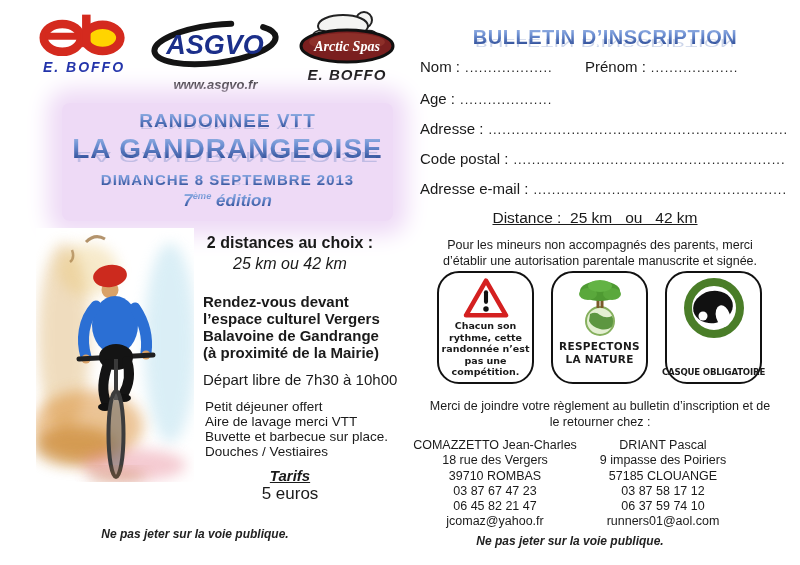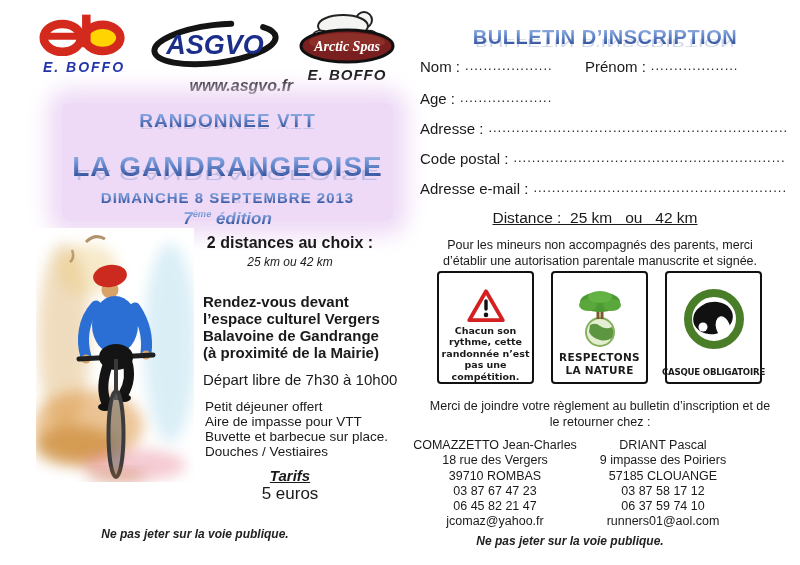--- a/index.html
+++ b/index.html
@@ -15,54 +15,54 @@
   }
   .mirror{position:relative;}
   .mirror::after{content:attr(data-text);position:absolute;top:96%;left:0;width:100%;
                  transform:scaleY(-0.5);transform-origin:top center;
                  color:rgba(95,125,190,0.32);filter:blur(0.6px);pointer-events:none;}
 
   
   .banner{left:62px;top:103px;width:331px;height:118px;background:#eedaf6;border-radius:8px;
           box-shadow:0 0 22px 14px #eedaf6;text-align:center;padding-top:7px;box-sizing:border-box;}
   .bl1{font-size:19px;letter-spacing:1px;}
-  .bl2{font-size:28px;letter-spacing:1px;margin-top:19px;}
+  .bl2{font-size:28px;letter-spacing:1px;margin-top:1px;}
   .bl3{font-size:15px;letter-spacing:1px;margin-top:6px;}
   .bl4{font-size:17px;font-style:italic;margin-top:3px;}
   .bl4 sup{font-size:0.55em;}
 
   
   .eb-label{font-size:14px;font-weight:bold;font-style:italic;color:#2233aa;letter-spacing:2px;text-align:center;margin-top:1px;}
   .arctic-label{font-size:15px;font-weight:bold;font-style:italic;color:#111;letter-spacing:1px;text-align:center;margin-top:0px;}
-  .asgvo-url{left:138px;top:77px;width:155px;text-align:right;font-size:16px;font-weight:bold;font-style:italic;color:#111;}
+  .asgvo-url{left:138px;top:77px;width:155px;text-align:center;font-size:13px;font-weight:bold;font-style:italic;color:#111;}
 
   
   .dist-title{left:195px;top:234px;width:190px;text-align:center;font-size:16px;font-weight:bold;}
-  .dist-value{left:195px;top:255px;width:190px;text-align:center;font-size:12px;font-style:italic;}
+  .dist-value{left:195px;top:255px;width:190px;text-align:center;font-size:16px;font-style:italic;}
   .meeting{left:203px;top:293px;width:195px;font-size:15px;font-weight:bold;line-height:17px;}
   .depart{left:203px;top:371px;width:195px;font-size:15px;}
   .amenities{left:205px;top:399px;width:195px;font-size:13.5px;line-height:15px;}
   .tarifs-label{left:195px;top:467px;width:190px;text-align:center;font-size:15px;font-weight:bold;font-style:italic;text-decoration:underline;}
   .tarifs-value{left:195px;top:484px;width:190px;text-align:center;font-size:17px;}
   .foot-left{left:45px;top:527px;width:300px;text-align:center;font-size:12px;font-style:italic;font-weight:600;color:#222;}
   .foot-right{left:420px;top:534px;width:300px;text-align:center;font-size:12px;font-style:italic;font-weight:600;color:#222;}
 
   
   .form-title{left:410px;top:26px;width:390px;text-align:center;font-size:20px;letter-spacing:0.5px;}
-  .frow{display:flex;align-items:flex-start;font-size:15px;}
+  .frow{display:flex;align-items:flex-end;font-size:15px;}
   .frow .lbl{white-space:nowrap;margin-right:5px;}
   .frow .dots{flex:1;overflow:hidden;white-space:nowrap;font-size:13px;letter-spacing:1px;color:#222;}
   .dist-line{left:420px;top:209px;width:350px;text-align:center;font-size:15.5px;white-space:pre;text-decoration:underline;}
   .minors{left:425px;top:238px;width:350px;text-align:center;font-size:12.5px;line-height:15.5px;}
   .ret-note{left:425px;top:399px;width:350px;text-align:center;font-size:12.5px;line-height:15.5px;}
   .contact{width:170px;text-align:center;font-size:12.5px;line-height:15.3px;}
 
   
-  .sign{border:2.5px solid #111;border-radius:4px;background:#fff;width:97px;height:113px;
-        box-sizing:border-box;display:flex;flex-direction:column;align-items:center;padding-top:16px;}
+  .sign{border:2.5px solid #111;border-radius:22px;background:#fff;width:97px;height:113px;
+        box-sizing:border-box;display:flex;flex-direction:column;align-items:center;padding-top:5px;}
   .sign-text{font-weight:bold;text-align:center;font-family:"DejaVu Sans",sans-serif;}
   .sign1-text{font-size:9.5px;line-height:11.5px;width:90px;margin-top:2px;}
   .sign2-text{font-size:10.5px;line-height:13px;width:84px;margin-top:2px;letter-spacing:0.3px;}
   .sign3-text{font-size:8.6px;letter-spacing:-0.2px;white-space:nowrap;margin-top:auto;padding-bottom:5px;}
 </style>
 </head>
 <body>
 
 <div class="page">
 
@@ -155,21 +155,21 @@
     <div>Rendez-vous devant</div>
     <div>l’espace culturel Vergers</div>
     <div>Balavoine de Gandrange</div>
     <div>(à proximité de la Mairie)</div>
   </div>
 
   <div class="abs depart">Départ libre de 7h30 à 10h00</div>
 
   <div class="abs amenities">
     <div>Petit déjeuner offert</div>
-    <div>Aire de impasse pour VTT</div>
+    <div>Aire de lavage merci VTT</div>
     <div>Buvette et barbecue sur place.</div>
     <div>Douches / Vestiaires</div>
   </div>
 
   <div class="abs tarifs-label">Tarifs</div>
   <div class="abs tarifs-value">5 euros</div>
 
   <div class="abs foot-left">Ne pas jeter sur la voie publique.</div>
 
   <div class="abs form-title mirror" data-text="BULLETIN D’INSCRIPTION">

